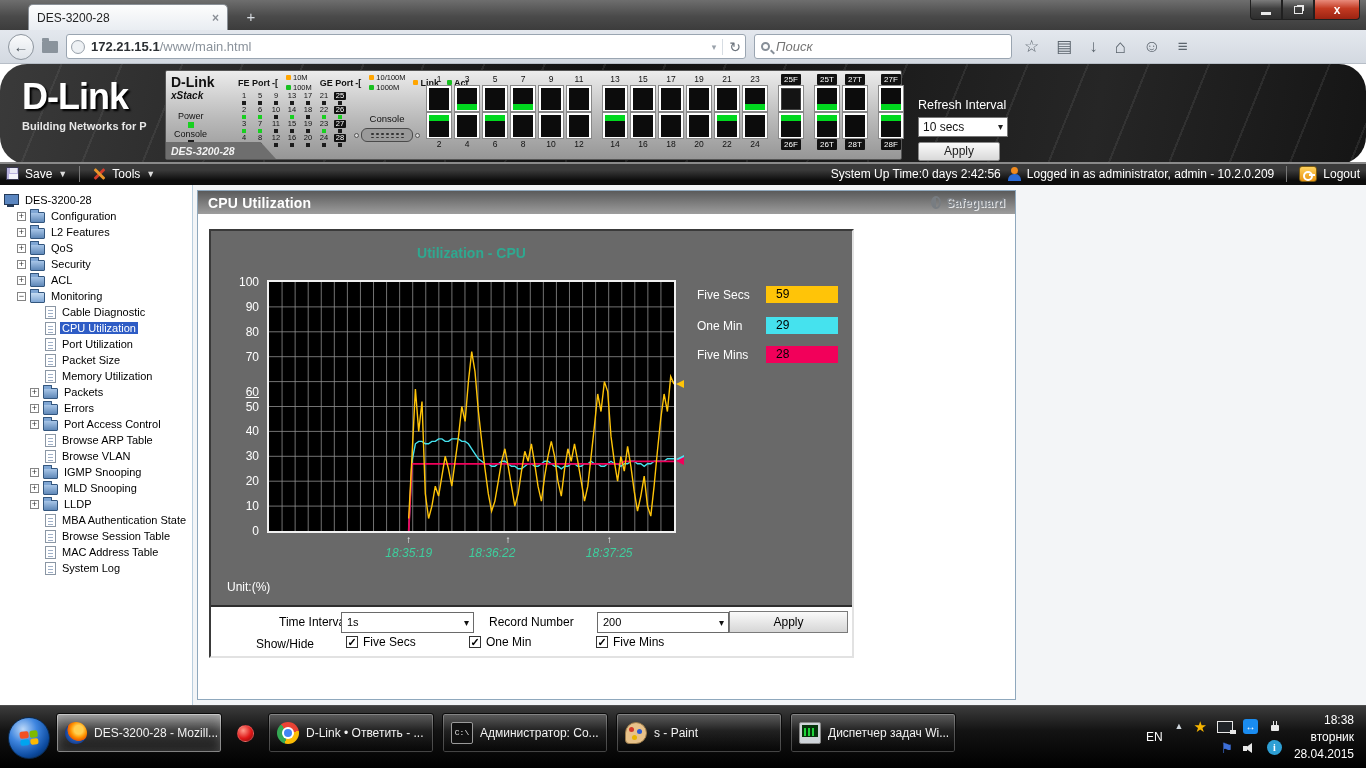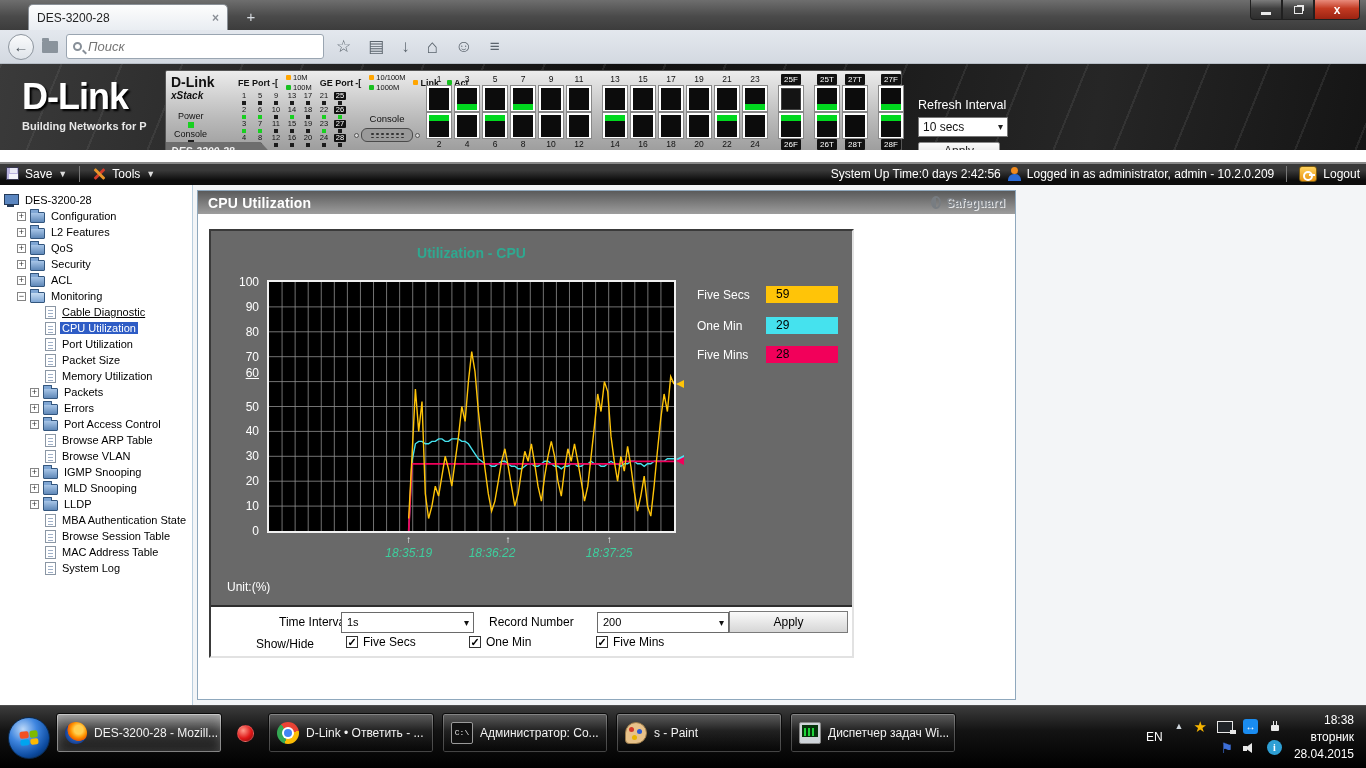--- a/index.html
+++ b/index.html
@@ -48,23 +48,23 @@
   .reload { color:#6a727b; font-size:14px; border-left:1px solid #d7dde3; padding-left:6px; }
   .searchbox { width:258px; height:25px; background:#fff; border:1px solid #9aa5b1; border-radius:3px;
     display:flex; align-items:center; padding:0 6px; gap:6px; }
   .mag { width:9px; height:9px; border:2px solid #878f98; border-radius:50%; position:relative; flex:none; }
   .mag::after { content:""; position:absolute; left:7px; top:7px; width:5px; height:2px; background:#878f98; transform:rotate(45deg); }
   .searchbox input { border:none; outline:none; font-size:13px; font-style:italic; color:#555; width:100%; background:transparent; font-family:"Liberation Sans",sans-serif; }
   .navicons { display:flex; align-items:center; gap:17px; margin-left:4px; color:#5c656e; }
   .navico { font-size:17px; line-height:1; }
 
   
-  .devheader { position:absolute; left:0; top:64px; width:1366px; height:86px; background:#161616;
+  .devheader { position:absolute; left:0; top:64px; width:1366px; height:100px; background:#161616;
     background-image:repeating-linear-gradient(112deg, rgba(120,120,120,.18) 0 2px, transparent 2px 56px),
-      linear-gradient(100deg,#3a3a3a,#101010 45%,#262626 80%,#151515); overflow:hidden; }
+      linear-gradient(100deg,#3a3a3a,#101010 45%,#262626 80%,#151515); overflow:hidden;border-radius:27px; }
   .dlogo { position:absolute; left:22px; top:12px; color:#fff; }
   .dlogo .big { font-size:36px; font-weight:bold; letter-spacing:-1px; text-shadow:2px 2px 2px #000; }
   .dlogo .sub { font-size:11px; font-weight:bold; color:#e8e8e8; margin-top:2px; }
   .devpanel { position:absolute; left:165px; top:6px; width:737px; height:90px;
     background:linear-gradient(#ececec,#b9b9b9 55%,#969696); border:1px solid #555; border-radius:2px; }
   .brandblk { position:absolute; left:5px; top:3px; color:#101010; }
   .brandblk .b1 { font-size:14px; font-weight:bold; }
   .brandblk .b2 { font-size:10px; font-weight:bold; font-style:italic; }
   .pwrlbl { position:absolute; left:12px; top:40px; font-size:9px; color:#111; }
   .conlbl { position:absolute; left:8px; top:58px; font-size:9px; color:#111; }
@@ -265,20 +265,26 @@
         </div>
       <div class="winbtn close">
           <span>x</span>
         </div>
     </div>
   </div>
 
   <div class="navbar">
     <div class="backbtn">←</div>
     <div class="folder-ic"></div>
+    <div class="urlbox">
+      <span class="globe"></span>
+      <span class="urltext"><b>172.21.15.1</b><span>/www/main.html</span></span>
+      <span class="url-caret">▾</span>
+      <span class="reload">↻</span>
+    </div>
     <div class="searchbox">
       <span class="mag"></span>
       <input placeholder="Поиск" style="">
     </div>
     <div class="navicons">
       <span class="navico">☆</span>
       <span class="navico">▤</span>
       <span class="navico" style="font-weight:bold">↓</span>
       <span class="navico" style="font-size:19px">⌂</span>
       <span class="navico">☺</span>
@@ -706,21 +712,21 @@
           <div class="tree-row" style="padding-left: 15px;">
             <span class="expander">+</span>
             <span class="t-icon folder"></span>
             <span class="tree-label">ACL</span>
           </div>
           <div class="tree-row" style="padding-left: 15px;">
             <span class="expander">−</span>
             <span class="t-icon folder-open"></span>
             <span class="tree-label">Monitoring</span>
           </div>
-          <div class="tree-row" style="padding-left: 28px; text-decoration: underline;">
+          <div class="tree-row" style="padding-left: 28px;">
             <span class="expander-space"></span>
             <span class="t-icon doc"></span>
             <span class="tree-label">Cable Diagnostic</span>
           </div>
           <div class="tree-row" style="padding-left: 28px;">
             <span class="expander-space"></span>
             <span class="t-icon doc"></span>
             <span class="tree-label sel">CPU Utilization</span>
           </div>
           <div class="tree-row" style="padding-left: 28px;">
@@ -873,21 +879,21 @@
                 <span class="cbox">✓</span>
                 <span>One Min</span>
               </span><span class="cbwrap" style="left: 385px; top: 27px;">
                 <span class="cbox">✓</span>
                 <span>Five Mins</span>
               </span></div>
         <div class="ylab" style="top: 44px;">100</div>
             <div class="ylab" style="top: 68.9px;">90</div>
             <div class="ylab" style="top: 93.8px;">80</div>
             <div class="ylab" style="top: 118.7px;">70</div>
-            <div class="ylab" style="top: 135px; text-decoration: underline;">60</div>
+            <div class="ylab" style="top: 154px; text-decoration: underline;">60</div>
             <div class="ylab" style="top: 168.5px;">50</div>
             <div class="ylab" style="top: 193.4px;">40</div>
             <div class="ylab" style="top: 218.3px;">30</div>
             <div class="ylab" style="top: 243.2px;">20</div>
             <div class="ylab" style="top: 268.1px;">10</div>
             <div class="ylab" style="top: 293px;">0</div>
             <div class="xarrow" style="left: 192.725px; top: 303px;">↑</div>
             <div class="xtime" style="left: 157.725px; top: 315px;">18:35:19</div>
             <div class="xarrow" style="left: 291.95px; top: 303px;">↑</div>
             <div class="xtime" style="left: 241px; top: 315px;">18:36:22</div>

